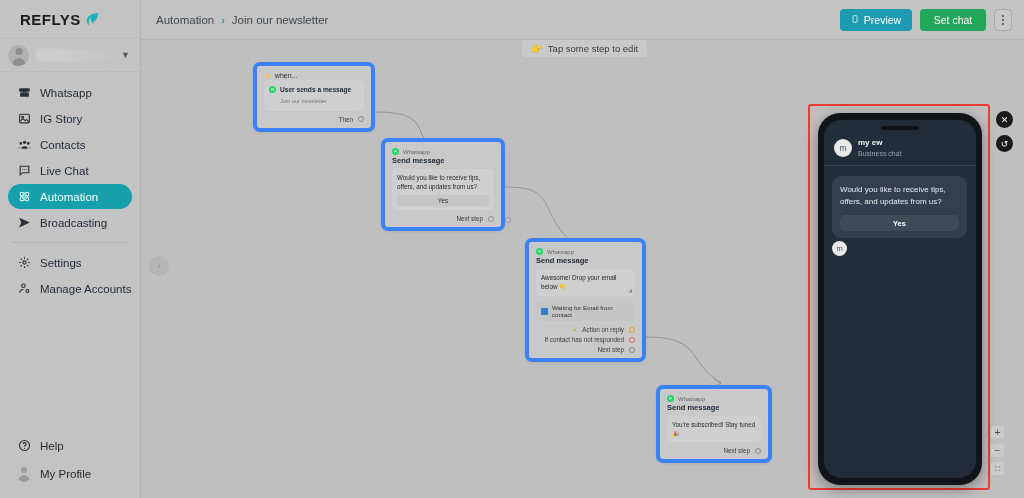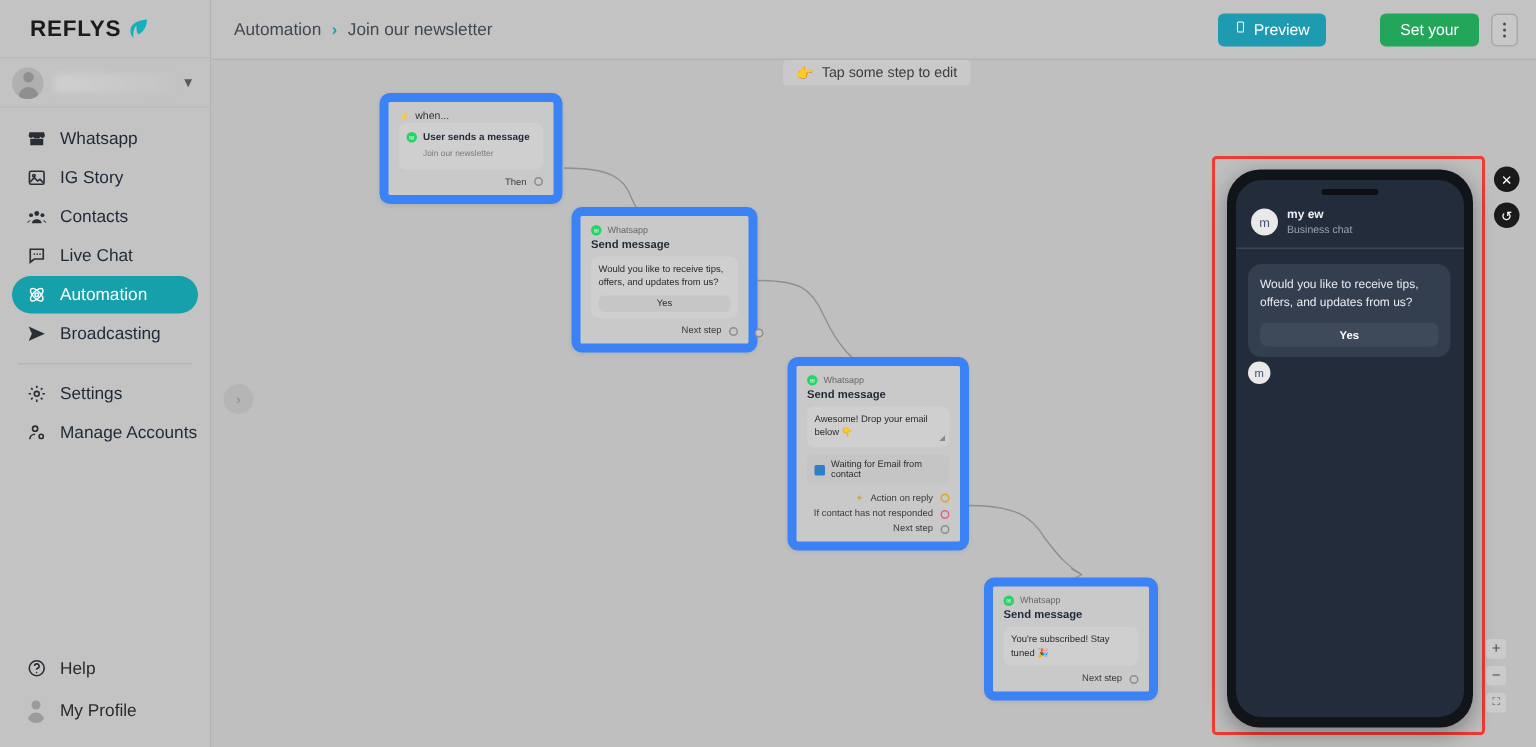--- a/index.html
+++ b/index.html
@@ -98,21 +98,20 @@
   .bc-item { font-size: 11.5px; color: #41484f; }
   .bc-sep { color: #16a0ab; font-size: 11px; font-weight: bold; }
   .topbar-right {
     margin-left: auto; display: flex; align-items: center; gap: 8px; padding-right: 12px;
   }
   .btn {
     height: 22px; border-radius: 4px; border: none;
     font-size: 10.5px; color: #fff; cursor: pointer;
     display: flex; align-items: center; justify-content: center; gap: 5px;
     font-family: "Liberation Sans", sans-serif;
-    margin-left: 28px;
   }
   .btn-preview { background: #1e9bb0; width: 72px; }
   .btn-setlive { background: #22a65a; width: 66px; }
   .kebab {
     width: 18px; height: 22px; border: 1px solid #a9a9a9; border-radius: 4px;
     background: #c8c8c8; display: flex; flex-direction: column;
     align-items: center; justify-content: center; gap: 2px; cursor: pointer;
   }
   .kebab i { width: 2px; height: 2px; border-radius: 50%; background: #4a4a4a; display:block; }
 
@@ -133,21 +132,21 @@
     position: absolute; left: 8px; top: 216px;
     width: 20px; height: 20px; border-radius: 50%;
     background: #b5b5b5; display:flex; align-items:center; justify-content:center;
     font-size: 9px; color: #8d8d8d; cursor: pointer;
   }
 
   
   .card {
     position: absolute;
     background: #c9c9c9;
-    border: 6px solid #3b82f6;
+    border: 4px solid #3b82f6;
     border-radius: 7px;
     box-shadow: 0 1px 3px rgba(0,0,0,.08);
     padding: 6px 7px 5px 7px;
   }
   .card-head {
     display: flex; align-items: center; gap: 4px;
     font-size: 6px; color: #666; margin-bottom: 1px;
   }
   .wa-ico { width: 7px; height: 7px; border-radius: 50%; background: #25d366; flex:none;
             display:flex;align-items:center;justify-content:center; }
@@ -385,21 +384,21 @@
     </div>
     <div class="topbar-right">
       <button class="btn btn-preview">
         <span>
           <svg width="8" height="10" viewBox="0 0 24 24" fill="none" stroke="#fff" stroke-width="2.2">
               <rect x="6" y="2" width="12" height="20" rx="2"></rect>
             </svg>
         </span>
         <span>Preview</span>
       </button>
-      <button class="btn btn-setlive">Set your</button>
+      <button class="btn btn-setlive">Set chat</button>
       <div class="kebab">
           <i></i>
           <i></i>
           <i></i>
         </div>
     </div>
   </header>
 
   <main class="canvas">
 

